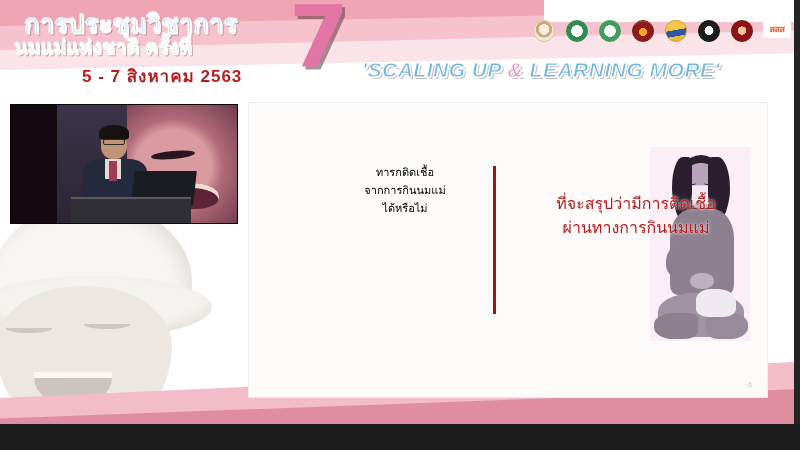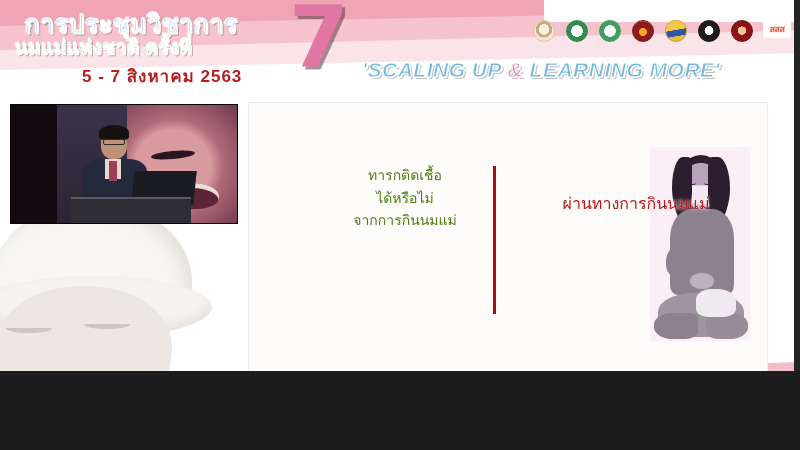--- a/index.html
+++ b/index.html
@@ -5,21 +5,21 @@
   * { box-sizing: border-box; margin: 0; padding: 0; }
   html, body {
     width: 800px; height: 450px;
     font-family: "Liberation Sans", "DejaVu Sans", sans-serif;
     background: #1c1c1c;
     overflow: hidden;
   }
 
   #stage {
     position: relative;
-    width: 800px; height: 371px;
+    width: 800px; height: 424px;
     background: #fdfcfc;
     overflow: hidden;
   }
 
   
   .frame-edge-right {
     position: absolute; top: 0; right: 0;
     width: 6px; height: 450px;
     background: #242424;
     z-index: 60;
@@ -317,22 +317,22 @@
   }
 
   
   .question-block {
     position: absolute; left: 326px; top: 68px;
     width: 158px;
     text-align: center;
     z-index: 14;
   }
   .question-block .qline {
-    font-size: 14px;
-    color: #4d7c0f;
+    font-size: 11px;
+    color: #000000;
     line-height: 1.62;
     white-space: nowrap;
   }
   .question-block .qline.latin { font-weight: bold; letter-spacing: .3px; }
 
   
   .divider-red {
     position: absolute; left: 493px; top: 70px;
     width: 3px; height: 148px;
     background: #a51111;
@@ -534,22 +534,22 @@
       <div class="sv-tie"></div>
       <div class="sv-head"></div>
       <div class="sv-hair"></div>
       <div class="sv-glasses"></div>
       <div class="sv-laptop"></div>
       <div class="sv-podium"></div>
     </div>
 
     <div class="question-block">
       <div class="qline">ทารกติดเชื้อ</div>
+      <div class="qline">จากการกินนมแม่</div>
       <div class="qline">ได้หรือไม่</div>
-      <div class="qline">จากการกินนมแม่</div>
     </div>
 
     <div class="divider-red"></div>
 
     <div class="illustration">
       <div class="il-hair-back"></div>
       <div class="il-face"></div>
       <div class="il-eye-l"></div>
       <div class="il-eye-r"></div>
       <div class="il-mask"></div>
@@ -560,20 +560,21 @@
       <div class="il-leg-l"></div>
       <div class="il-leg-r"></div>
       <div class="il-cloth"></div>
       <div class="il-baby"></div>
       <div class="il-baby-head"></div>
       <div class="il-arm"></div>
       <div class="il-hand"></div>
     </div>
 
     <div class="answer-block">
+      <div class="aline">ที่จะสรุปว่ามีการติดเชื้อ</div>
       <div class="aline">ผ่านทางการกินนมแม่</div>
     </div>
 
     <div class="ribbon-light"></div>
     <div class="ribbon-dark"></div>
     <div class="ribbon-base"></div>
 
     <div class="page-number">6</div>
   </div>
 

